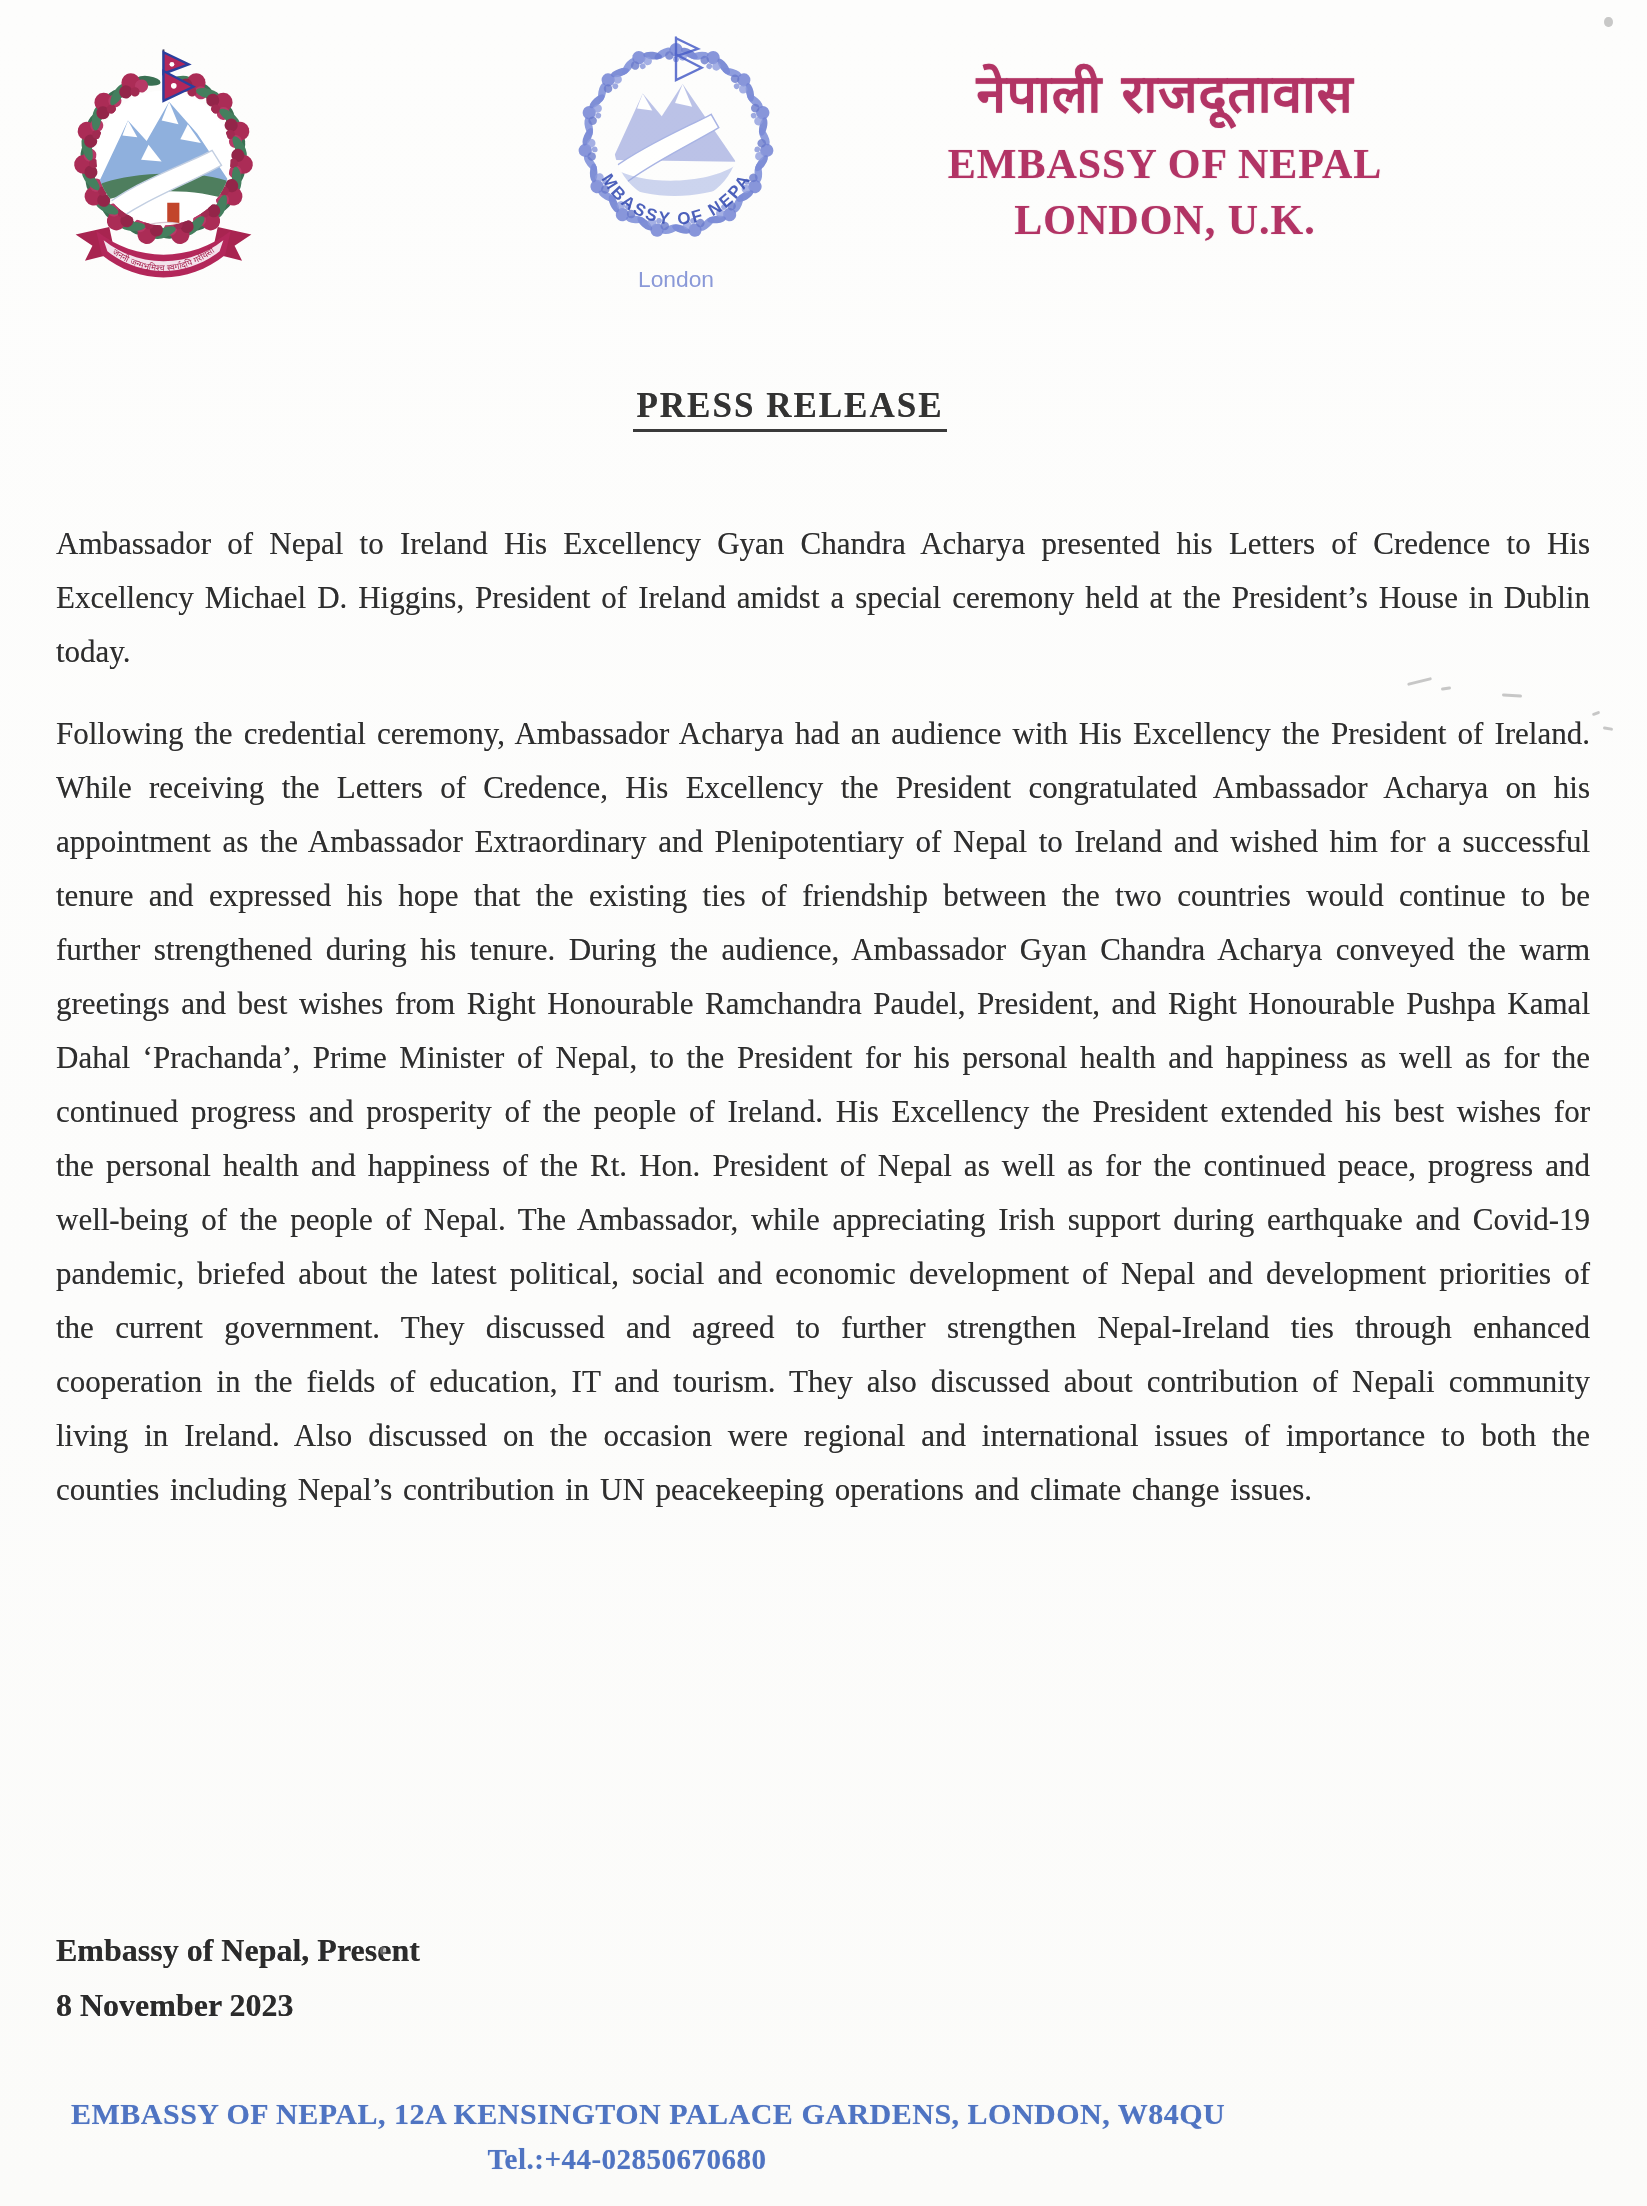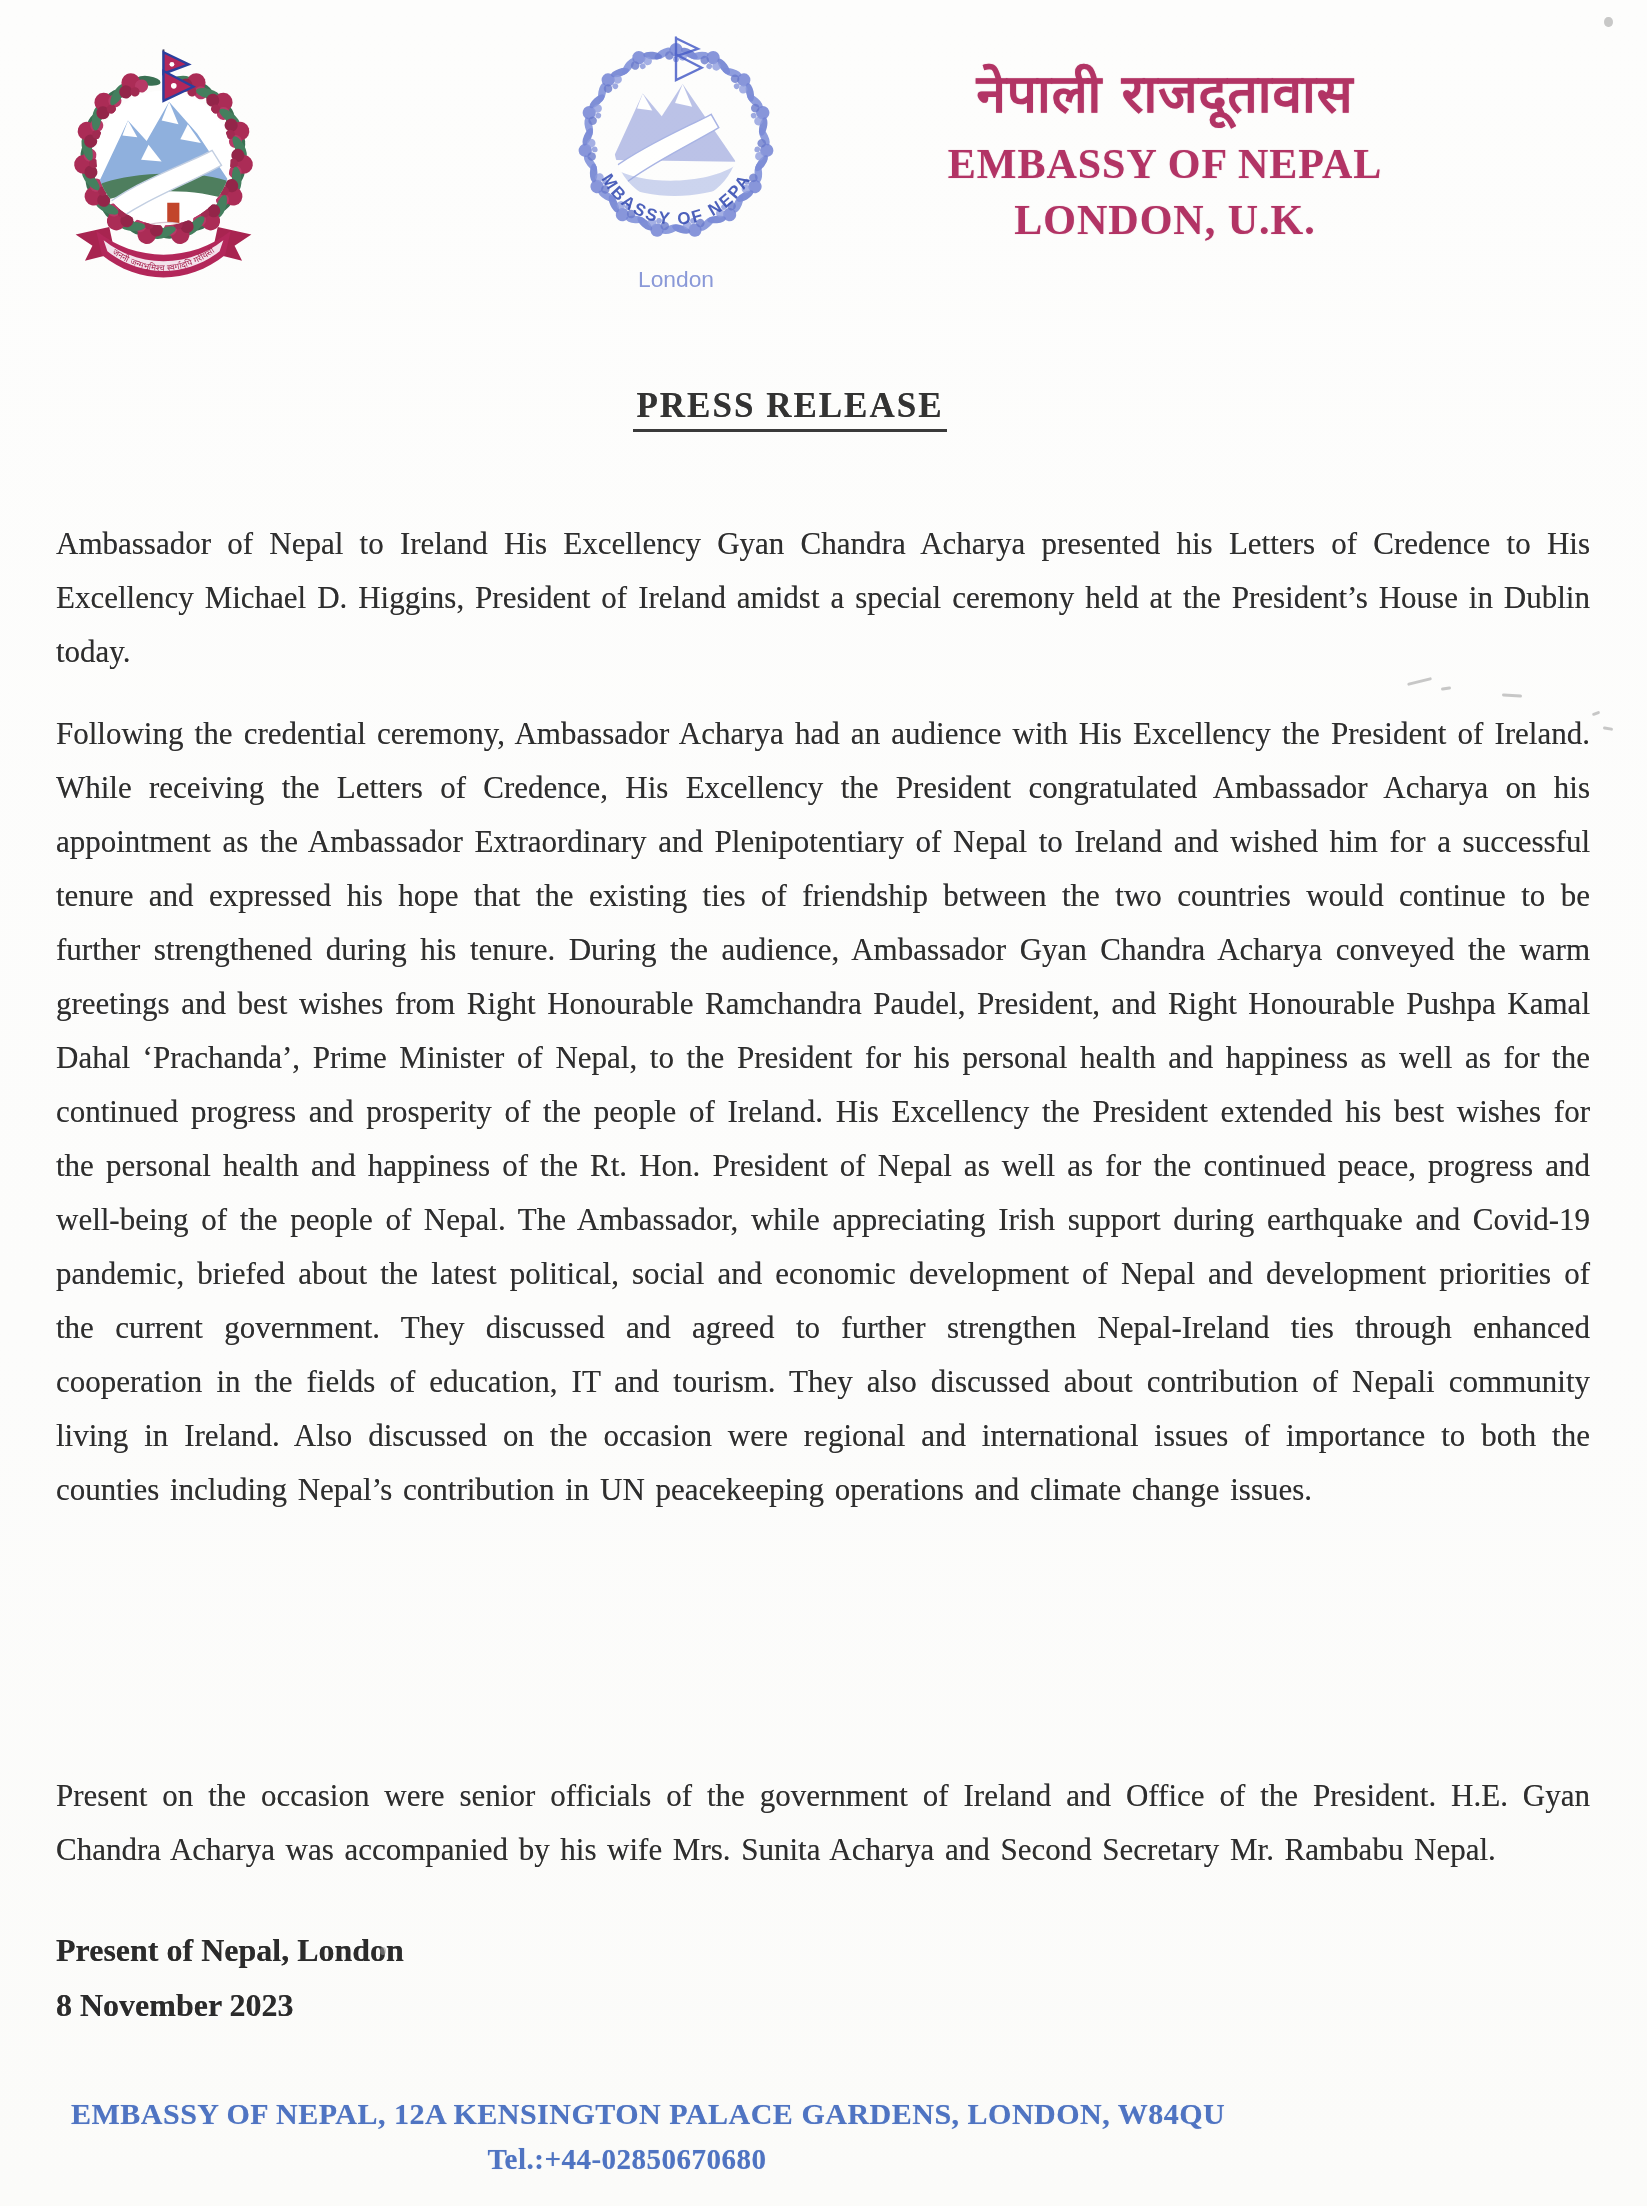--- a/index.html
+++ b/index.html
@@ -200,24 +200,23 @@
     <div class="hdr-en">EMBASSY OF NEPAL</div>
     <div class="hdr-loc">LONDON, U.K.</div>
   </div>
 
   <div class="title-row">
     <span class="title">PRESS RELEASE</span>
   </div>
 
   <p class="para p1">Ambassador of Nepal to Ireland His Excellency Gyan Chandra Acharya presented his Letters of Credence to His Excellency Michael D. Higgins, President of Ireland amidst a special ceremony held at the President’s House in Dublin today.</p>
   <p class="para p2">Following the credential ceremony, Ambassador Acharya had an audience with His Excellency the President of Ireland. While receiving the Letters of Credence, His Excellency the President congratulated Ambassador Acharya on his appointment as the Ambassador Extraordinary and Plenipotentiary of Nepal to Ireland and wished him for a successful tenure and expressed his hope that the existing ties of friendship between the two countries would continue to be further strengthened during his tenure. During the audience, Ambassador Gyan Chandra Acharya conveyed the warm greetings and best wishes from Right Honourable Ramchandra Paudel, President, and Right Honourable Pushpa Kamal Dahal ‘Prachanda’, Prime Minister of Nepal, to the President for his personal health and happiness as well as for the continued progress and prosperity of the people of Ireland. His Excellency the President extended his best wishes for the personal health and happiness of the Rt. Hon. President of Nepal as well as for the continued peace, progress and well-being of the people of Nepal. The Ambassador, while appreciating Irish support during earthquake and Covid-19 pandemic, briefed about the latest political, social and economic development of Nepal and development priorities of the current government. They discussed and agreed to further strengthen Nepal-Ireland ties through enhanced cooperation in the fields of education, IT and tourism. They also discussed about contribution of Nepali community living in Ireland. Also discussed on the occasion were regional and international issues of importance to both the counties including Nepal’s contribution in UN peacekeeping operations and climate change issues.</p>
-  <p class="para p3">Present on the occasion were senior officials of the government of Ireland and Office of the President. H.E. Gyan Chandra Acharya was accompanied by his wife Mrs. Sunita Acharya and Second Secretary Mr. Rambabu Nepal.</p>
 
   <div class="signoff">
-    <div>Present of Nepal, London</div>
+    <div>Embassy of Nepal, Present</div>
     <div>8 November 2023</div>
   </div>
 
   <div class="footer">
     <div class="addr">EMBASSY OF NEPAL, 12A KENSINGTON PALACE GARDENS, LONDON, W84QU</div>
     <div class="tel">Tel.:+44-02850670680</div>
   </div>
 
   <div class="artifact" style="left:1604px;top:16.6px;width:8.8px;height:10.7px;"></div>
   <div class="mark" style="left:1407px;top:680px;width:25px;height:2.9px;transform:rotate(-14deg);"></div>

